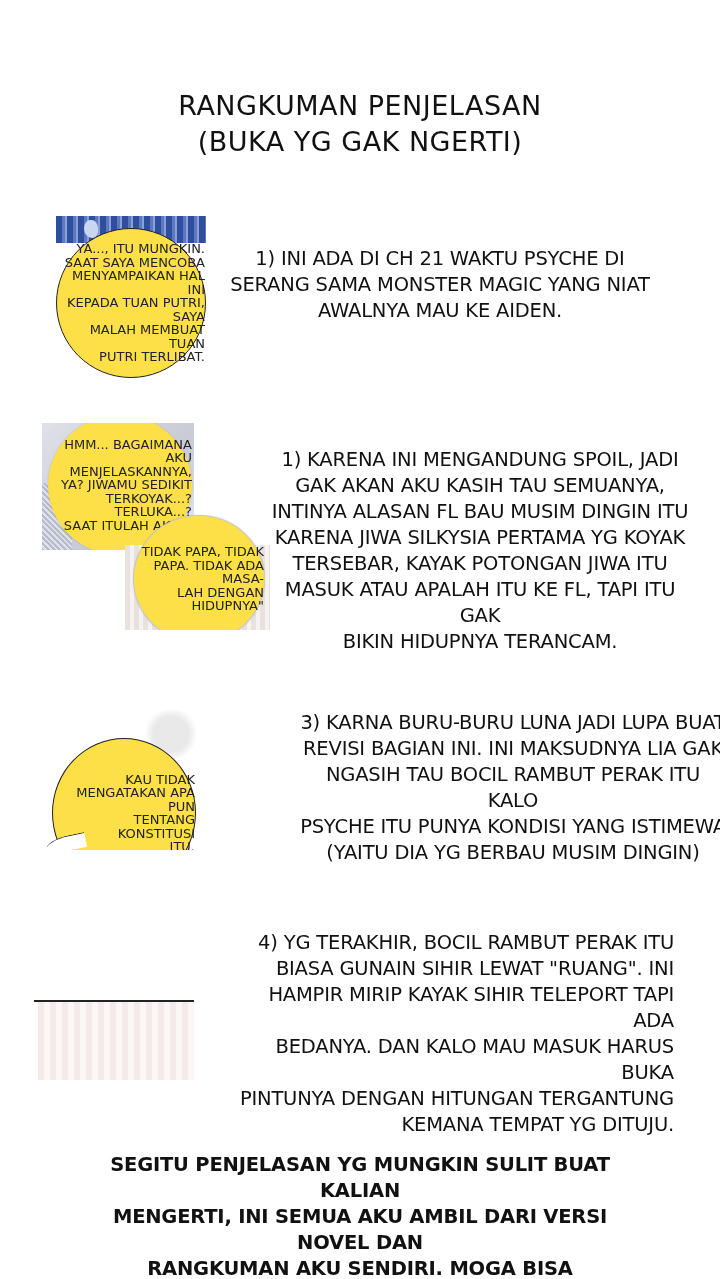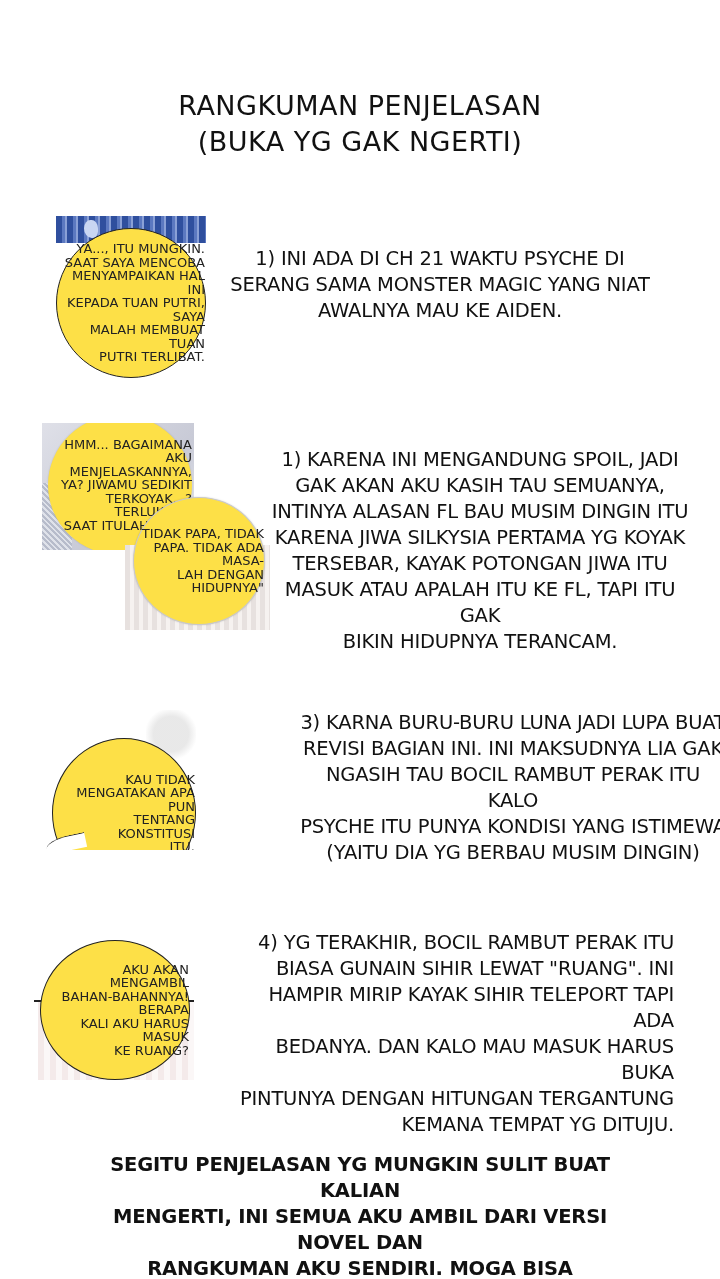--- a/index.html
+++ b/index.html
@@ -41,21 +41,21 @@
 <div class="panel" style="left:42px; top:423px; width:152px; height:127px; background: linear-gradient(135deg,#dfe0e8,#c8cad6 60%,#eceef4);">
   <div class="art" style="left:0; top:60px; width:30px; height:67px; background: repeating-linear-gradient(45deg,#b7bccb 0 2px,#dfe2ea 2px 4px);"></div>
   <div class="bubble soft" style="left:6px; top:-8px; width:144px; height:140px; border:none;">HMM... BAGAIMANA
 AKU MENJELASKANNYA,
 YA? JIWAMU SEDIKIT
 TERKOYAK...? TERLUKA...?
 SAAT ITULAH AKU...</div>
 </div>
 <div class="panel" style="left:125px; top:495px; width:145px; height:135px;">
   <div class="art" style="left:0; top:50px; width:145px; height:85px; background: repeating-linear-gradient(90deg,#e7e1df 0 5px,#f6f2f0 5px 9px);"></div>
-  <div class="bubble soft" style="left:8px; top:2px; width:132px; height:128px;">TIDAK PAPA, TIDAK
+  <div class="bubble soft" style="left:8px; top:20px; width:132px; height:128px;">TIDAK PAPA, TIDAK
 PAPA. TIDAK ADA MASA-
 LAH DENGAN HIDUPNYA"</div>
 </div>
 <div class="note" style="left:270px; top:447px; width:420px;">1) KARENA INI MENGANDUNG SPOIL, JADI
 GAK AKAN AKU KASIH TAU SEMUANYA,
 INTINYA ALASAN FL BAU MUSIM DINGIN ITU
 KARENA JIWA SILKYSIA PERTAMA YG KOYAK
 TERSEBAR, KAYAK POTONGAN JIWA ITU
 MASUK ATAU APALAH ITU KE FL, TAPI ITU GAK
 BIKIN HIDUPNYA TERANCAM.</div>
@@ -70,24 +70,20 @@
 </div>
 <div class="note" style="left:262px; top:710px; width:430px;margin-left:36px;">3) KARNA BURU-BURU LUNA JADI LUPA BUAT
 REVISI BAGIAN INI. INI MAKSUDNYA LIA GAK
 NGASIH TAU BOCIL RAMBUT PERAK ITU KALO
 PSYCHE ITU PUNYA KONDISI YANG ISTIMEWA
 (YAITU DIA YG BERBAU MUSIM DINGIN)</div>
 
 <div class="panel" style="left:34px; top:932px; width:160px; height:148px;">
   <div class="art" style="left:4px; top:68px; width:156px; height:80px; background: repeating-linear-gradient(90deg,#f4eaea 0 6px,#fbf7f7 6px 12px);"></div>
   <div class="art" style="left:0; top:68px; width:160px; height:1.5px; background:#222;"></div>
-  <div class="bubble" style="left:6px; top:8px; width:150px; height:140px;">AKU AKAN MENGAMBIL
-BAHAN-BAHANNYA! BERAPA
-KALI AKU HARUS MASUK
-KE RUANG?</div>
 </div>
 <div class="note" style="left:234px; top:930px; width:440px;text-align:right;">4) YG TERAKHIR, BOCIL RAMBUT PERAK ITU
 BIASA GUNAIN SIHIR LEWAT "RUANG". INI
 HAMPIR MIRIP KAYAK SIHIR TELEPORT TAPI ADA
 BEDANYA. DAN KALO MAU MASUK HARUS BUKA
 PINTUNYA DENGAN HITUNGAN TERGANTUNG
 KEMANA TEMPAT YG DITUJU.</div>
 
 <div class="note" style="left:90px; top:1152px; width:540px;font-weight:bold;">SEGITU PENJELASAN YG MUNGKIN SULIT BUAT KALIAN
 MENGERTI, INI SEMUA AKU AMBIL DARI VERSI NOVEL DAN

